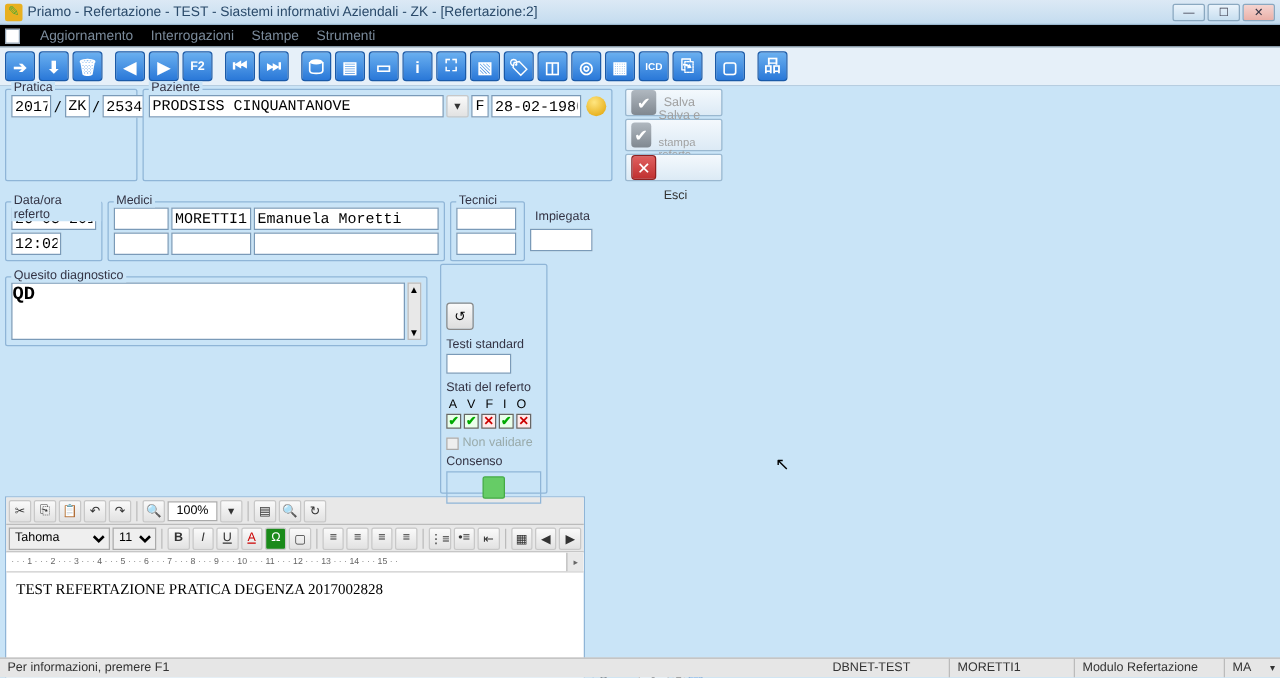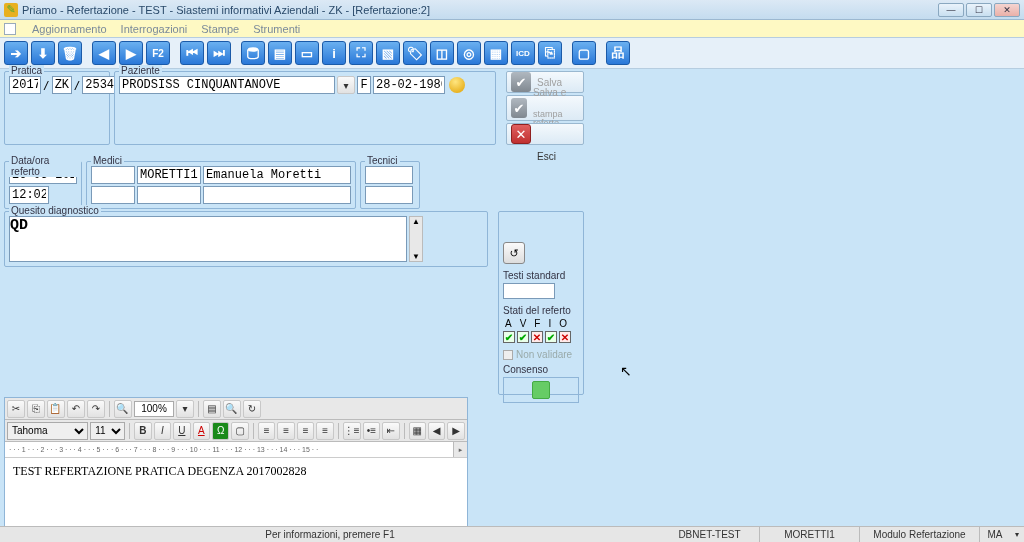--- a/index.html
+++ b/index.html
@@ -21,21 +21,21 @@
     padding: 0 4px;
     border-bottom: 1px solid #9cb8d0;
   }
   .titlebar .appicon { width:14px;height:14px;background:#e8b020;border-radius:2px;margin-right:4px;display:flex;align-items:center;justify-content:center;color:#5a3;}
   .titlebar .title { color:#2a4a6a; font-size:11px; flex:1;}
   .titlebar .winbtns { display:flex; gap:2px;}
   .titlebar .winbtn { width:26px;height:14px;background:linear-gradient(#eaf3fb,#c8dff0);border:1px solid #8aa8c0;border-radius:2px;display:flex;align-items:center;justify-content:center;font-size:9px;color:#334;}
   .titlebar .winbtn.close{background:linear-gradient(#f5d4d0,#eab0a8);}
   
   .menubar {
-    background:#fef9c3;
+    background:#000000;
     height:18px;
     display:flex;
     align-items:center;
     padding:0 4px;
     gap:14px;
     color:#7a8a9a;
     font-size:11px;
     border-bottom:1px solid #b6cde0;
   }
   .menubar .menu-icon{width:12px;height:12px;border:1px solid #9ab;background:#fff;margin-right:2px;}
@@ -175,21 +175,21 @@
   .consenso-ic{width:18px;height:18px;background:#6c6;border:1px solid #4a4;border-radius:2px;}
   .copie-row{display:flex;align-items:center;gap:3px;font-size:10px;}
   .spin{width:24px;height:16px;border:1px solid #888;background:#fff;font-size:10px;text-align:center;}
   .print-ic{width:18px;height:18px;background:linear-gradient(#6ab0f0,#2a78d8);border:1px solid #1a5aa8;border-radius:2px;display:flex;align-items:center;justify-content:center;color:#fff;}
   
   .statusbar{
     position:absolute;bottom:0;left:0;right:0;height:16px;
     background:#e6e6e6;border-top:1px solid #bbb;
     display:flex;align-items:center;font-size:10px;color:#333;
   }
-  .statusbar .cell{border-right:1px solid #bbb;padding:0 6px;height:100%;display:flex;align-items:center;justify-content:center;}
+  .statusbar .cell{border-right:1px solid #bbb;padding:0 6px;height:100%;display:flex;align-items:center;}
   .bulb{width:16px;height:16px;background:radial-gradient(circle at 40% 30%,#ffe680,#e0a000);border-radius:50%;margin-left:2px;}
   .impiegata-lbl{font-size:10px;color:#334;margin-left:4px;}
 </style>
 </head>
 <body>
 
 <div class="titlebar">
   <div class="appicon">✎</div>
   <div class="title">Priamo - Refertazione - TEST - Siastemi informativi Aziendali - ZK - [Refertazione:2]</div>
   <div class="winbtns">
@@ -252,21 +252,21 @@
           <input class="fld" style="width: 32px;" value="2017">
           <span style="font-family:monospace;">/</span>
           <input class="fld" style="width: 20px;" value="ZK">
           <span style="font-family:monospace;">/</span>
           <input class="fld" style="width: 44px; text-align: right;" value="253455">
         </div>
       </div>
       <div class="grp" style="flex:1;">
         <div class="lgd">Paziente</div>
         <div class="row">
-          <input class="fld" style="width: 216px;" value="PRODSISS CINQUANTANOVE">
+          <input class="fld" style="width: 236px;" value="PRODSISS CINQUANTANOVE">
           <div class="ebtn">▾</div>
           <input class="fld" style="width: 14px; text-align: center;" value="F">
           <input class="fld" style="width: 72px;" value="28-02-1980">
           <div class="bulb"></div>
         </div>
       </div>
 
       <div class="actcol" style="margin-left:6px;">
         <div class="actbtn dis">
           <div class="ic gray">✔</div>
@@ -303,24 +303,28 @@
           <input class="fld" style="width: 44px;">
           <input class="fld" style="width: 64px;">
           <input class="fld" style="width: 148px;">
         </div>
       </div>
       <div class="grp" style="width:60px;">
         <div class="lgd">Tecnici</div>
         <input class="fld" style="width: 48px; display: block; margin-bottom: 2px;">
         <input class="fld" style="width: 48px;">
       </div>
+      <div style="width:56px;padding-top:6px;">
+        <span class="impiegata-lbl">Impiegata</span>
+        <input class="fld" style="width: 50px; margin-top: 4px;">
+      </div>
     </div>
 
     <div class="top-row" style="margin-top:2px;align-items:flex-start;">
-      <div class="grp" style="width:484px;">
+      <div class="grp" style="width:338px;margin-top:10px;">
         <div class="lgd">Quesito diagnostico</div>
         <div class="row" style="align-items:stretch;">
           <textarea class="qd" style="">QD</textarea>
           <div class="qd-scroll">
               <span>▲</span>
               <span>▼</span>
             </div>
         </div>
       </div>
 

